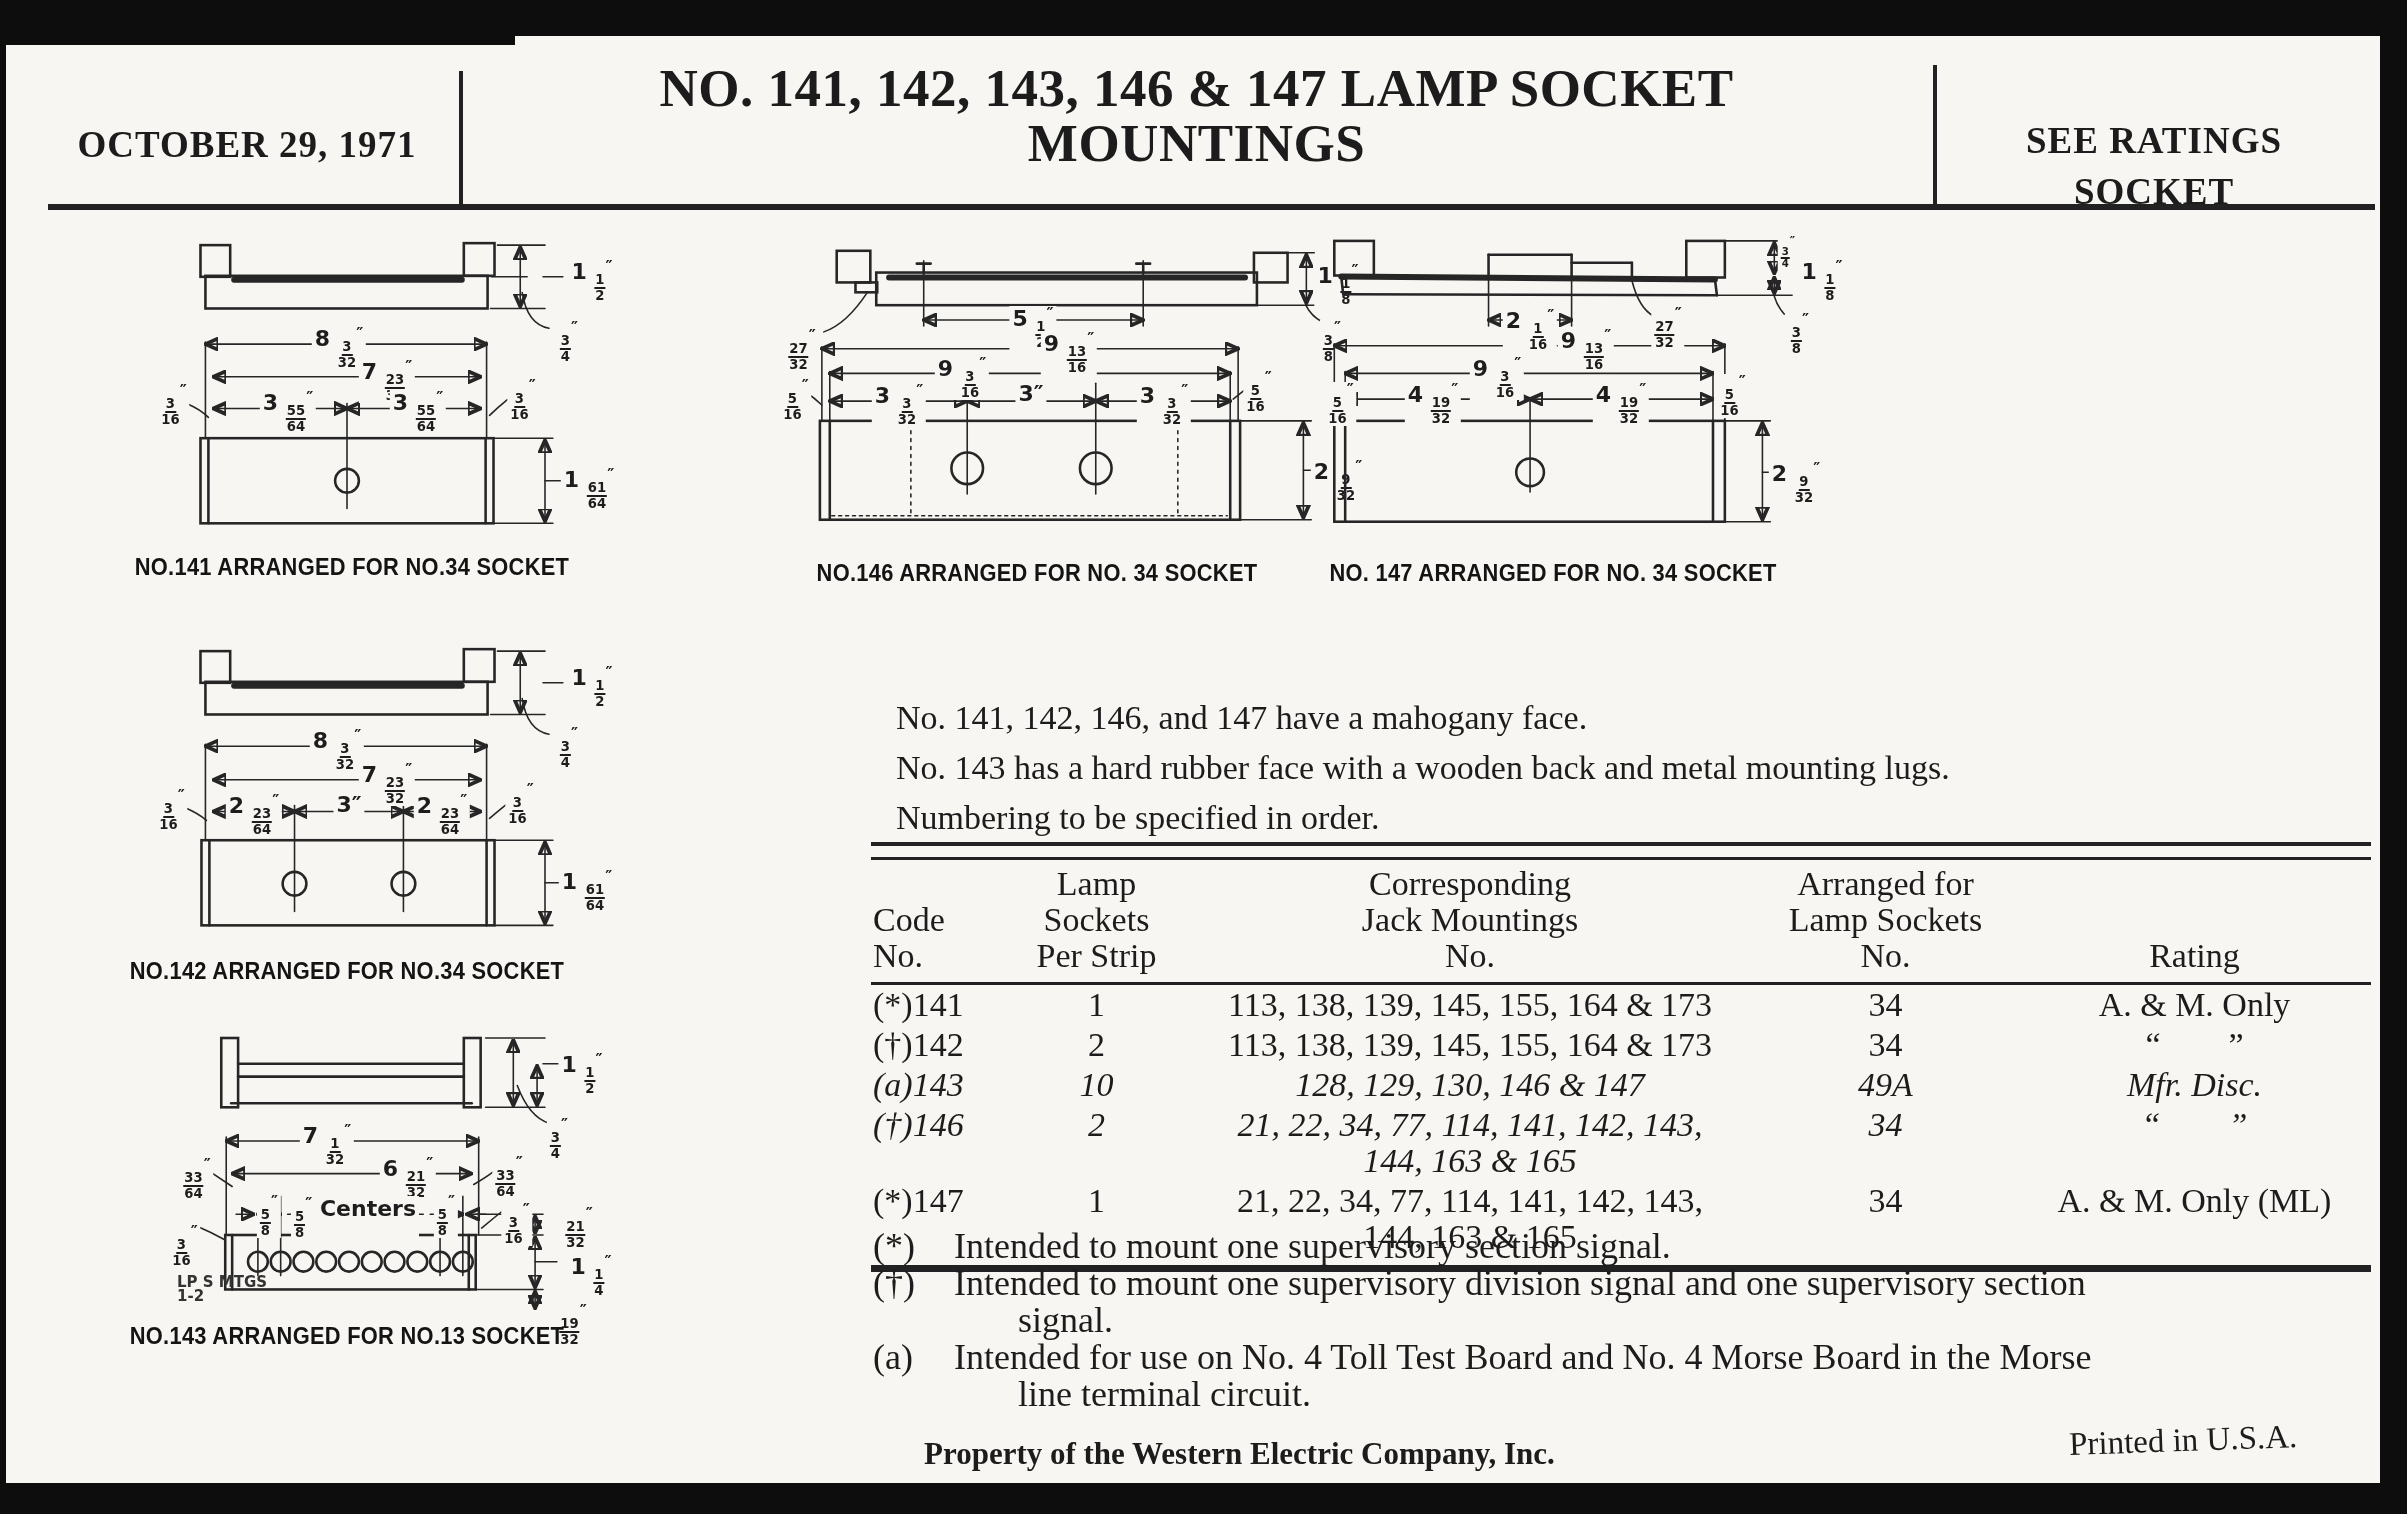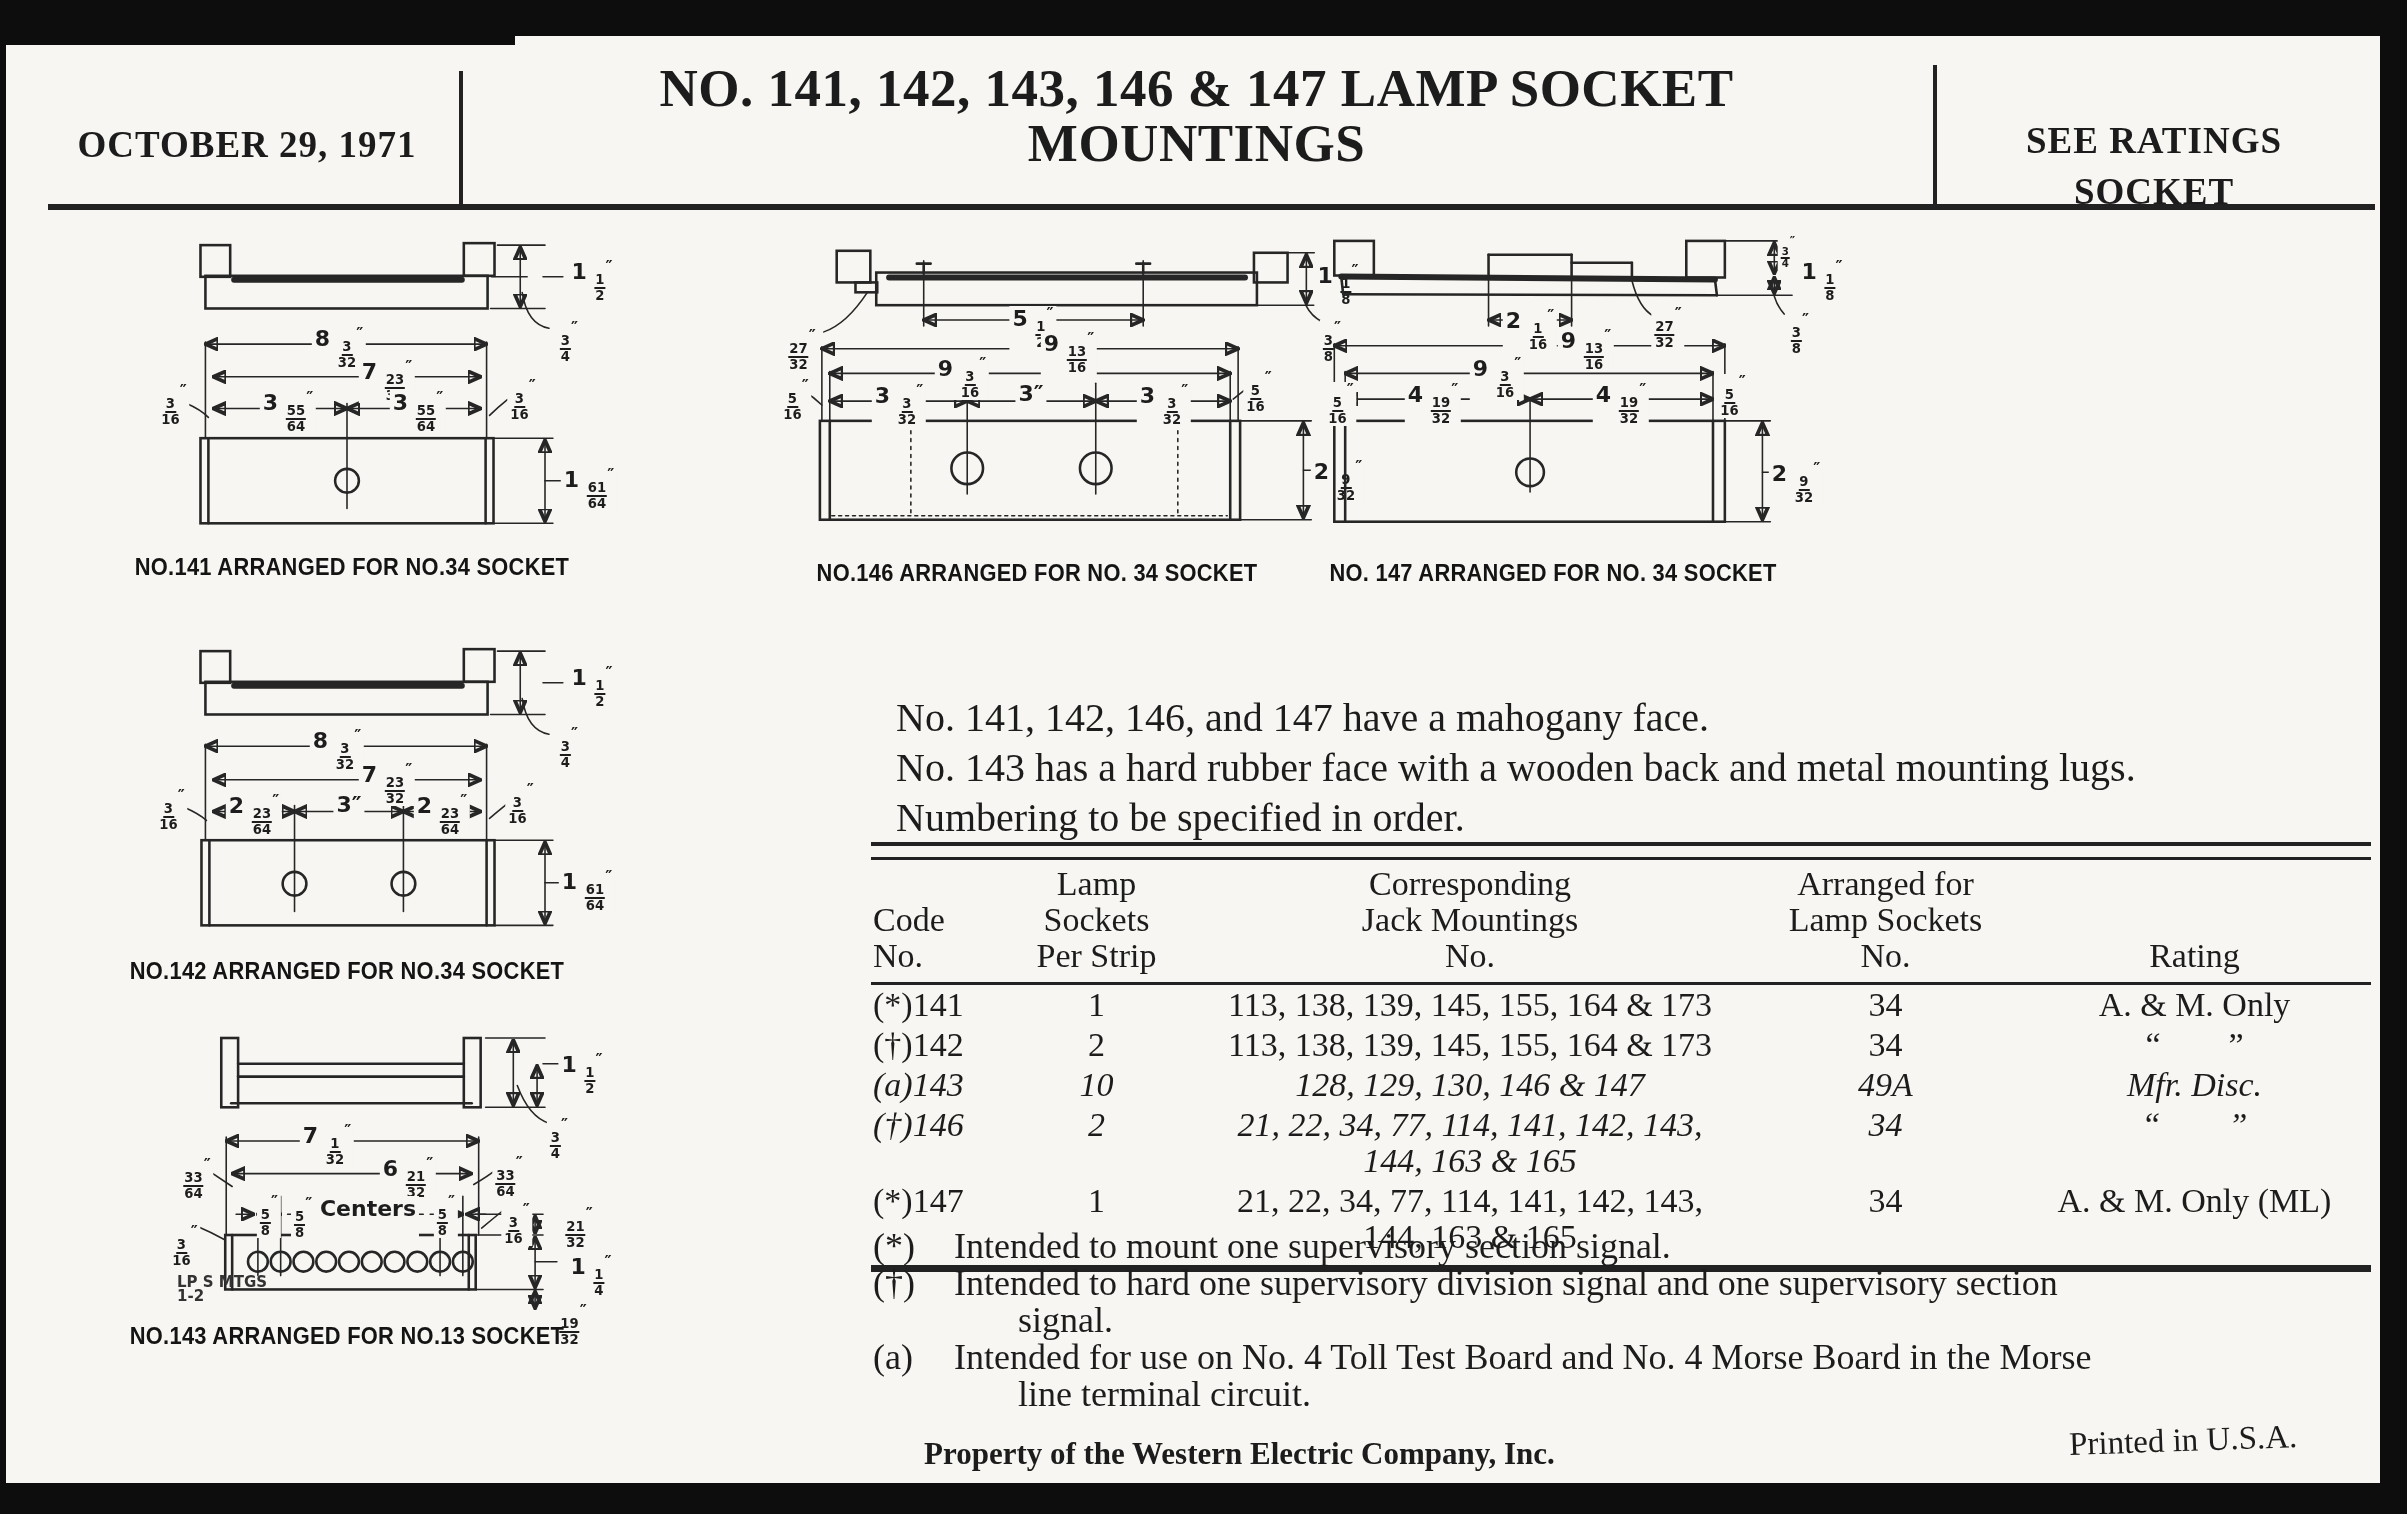--- a/index.html
+++ b/index.html
@@ -11,21 +11,21 @@
   
   .hdr-date{position:absolute;left:53px;top:115px;width:388px;text-align:center;
             font-size:37px;font-weight:bold;letter-spacing:1px;margin-top:8px;}
   .hdr-title{position:absolute;left:465px;top:61px;width:1463px;text-align:center;
              font-size:53px;font-weight:bold;line-height:55px;letter-spacing:0.5px;}
   .hdr-ratings{position:absolute;left:1938px;top:71px;width:432px;text-align:center;
                font-size:37px;font-weight:bold;line-height:51px;letter-spacing:1px;margin-top:44px;}
   .vdiv{position:absolute;width:4px;background:#222;}
   .hrule{position:absolute;left:48px;top:204px;width:2327px;height:6px;background:#222;}
   
-  .notes{position:absolute;left:896px;top:693px;width:1505px;font-size:40px;line-height:50px;}
+  .notes{position:absolute;left:896px;top:693px;width:1505px;font-size:34px;line-height:50px;}
   
   .spec{position:absolute;left:871px;top:842px;width:1500px;font-size:34px;}
   .dbl-rule{height:11px;border-top:4px solid #222;border-bottom:3px solid #222;}
   .one-rule{height:3px;background:#222;margin-top:4px;}
   .heavy-rule{height:7px;background:#222;margin-top:8px;}
   .trow{display:grid;grid-template-columns:134px 183px 564px 267px 351px;align-items:end;}
   .trow.body{align-items:start;padding:2px 0;line-height:36px;}
   .thead{padding-top:6px;padding-bottom:4px;line-height:36px;}
   .cell{white-space:pre-line;text-align:center;}
   .cell.code{text-align:left;padding-left:2px;}
@@ -620,21 +620,21 @@
     <div class="heavy-rule"></div>
   </div>
 
   <div class="fnblock">
     <div class="fn">
       <span class="mk">(*)</span>
       <span>Intended to mount one supervisory section signal.</span>
     </div>
     <div class="fn">
       <span class="mk">(†)</span>
-      <span>Intended to hard one supervisory division signal and one supervisory section</span>
+      <span>Intended to mount one supervisory division signal and one supervisory section</span>
     </div>
     <div class="fncont">signal.</div>
     <div class="fn">
       <span class="mk">(a)</span>
       <span>Intended for use on No. 4 Toll Test Board and No. 4 Morse Board in the Morse</span>
     </div>
     <div class="fncont">line terminal circuit.</div>
   </div>
 
   <div class="foot-left">Property of the Western Electric Company, Inc.</div>

